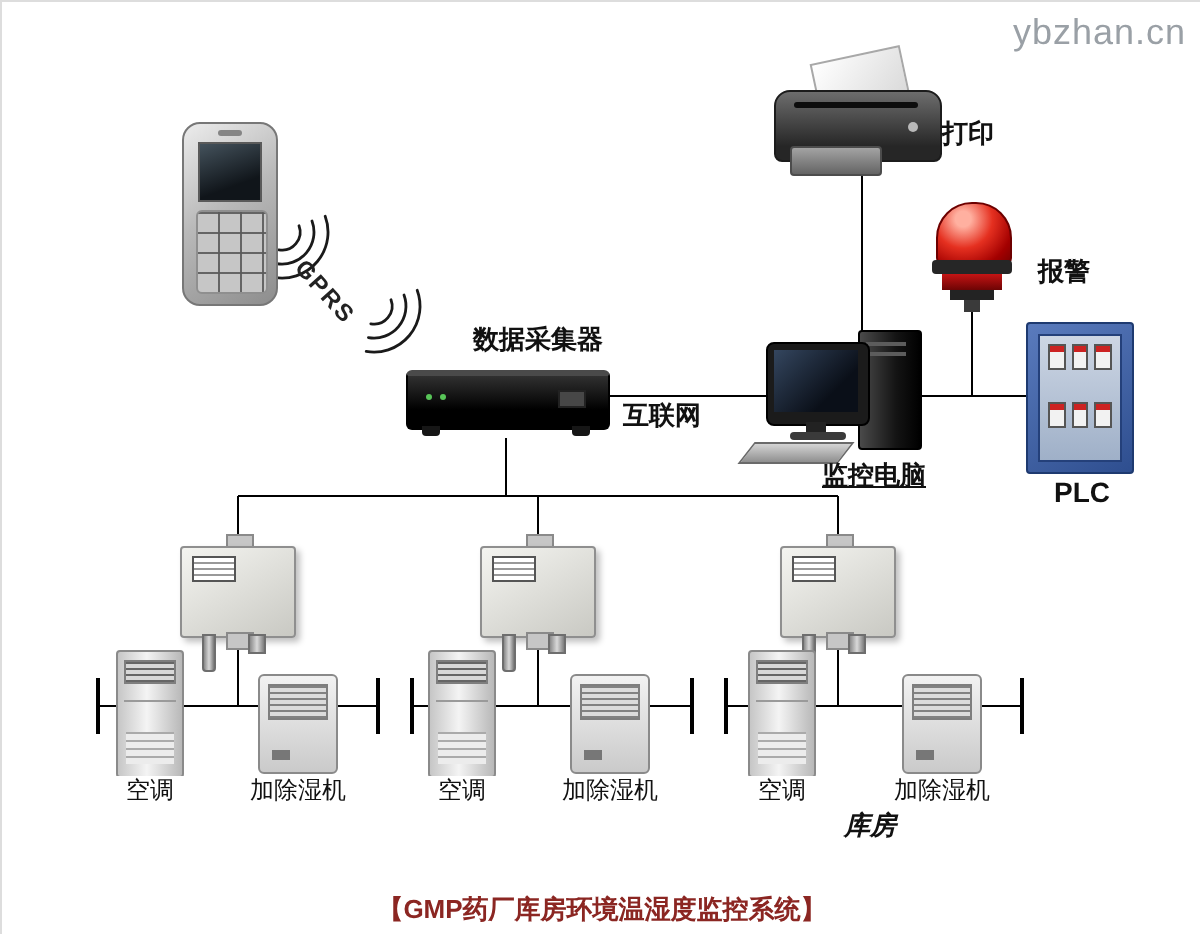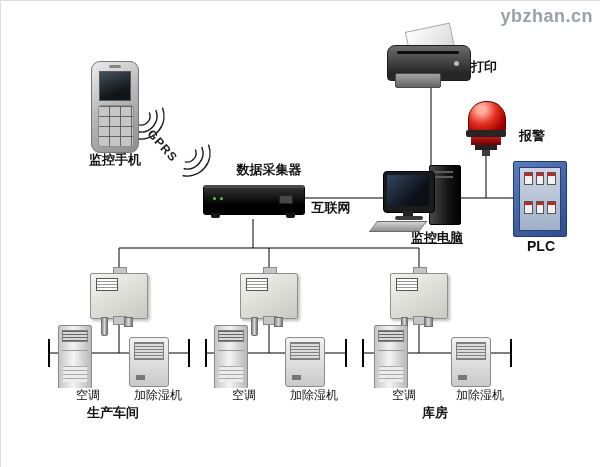--- a/index.html
+++ b/index.html
@@ -5,22 +5,22 @@
   html,body{margin:0;padding:0;background:#fff;}
   .stage{
     position:relative;width:600px;height:467px;margin:0 auto;
     background:#fff;border:1px solid #ddd;overflow:hidden;
     font-family:"Liberation Sans","DejaVu Sans",sans-serif;color:#111;
   }
   .abs{position:absolute;}
   svg.lines{position:absolute;left:0;top:0;width:600px;height:467px;}
 
   .lbl{position:absolute;font-size:13px;font-weight:bold;color:#111;text-align:center;line-height:15px;}
-  .lbl-s{position:absolute;font-size:12px;font-weight:normal;color:#111;text-align:right;background:#fff;line-height:14px;padding:0 1px;}
-  .watermark{position:absolute;right:8px;top:5px;font-size:18px;font-weight:bold;color:#9aa0a6;letter-spacing:.5px;}
+  .lbl-s{position:absolute;font-size:12px;font-weight:normal;color:#111;text-align:center;background:#fff;line-height:14px;padding:0 1px;}
+  .watermark{position:absolute;right:8px;top:5px;font-size:18px;font-weight:normal;color:#9aa0a6;letter-spacing:.5px;}
   .caption{position:absolute;left:0;right:0;top:445px;text-align:center;font-size:13px;font-weight:bold;color:#8b2622;}
 
   
   .phone{left:90px;top:60px;width:48px;height:92px;}
   .phone .body{position:absolute;inset:0;border-radius:9px;border:1px solid #777;
     background:linear-gradient(145deg,#ececec,#b9b9b9 45%,#8d8d8d);}
   .phone .ear{position:absolute;left:18px;top:4px;width:12px;height:3px;background:#858585;border-radius:2px;}
   .phone .screen{position:absolute;left:8px;top:10px;width:30px;height:28px;border:1px solid #5a5a5a;
     background:linear-gradient(160deg,#44525c,#10151a 70%);}
   .phone .keys{position:absolute;left:7px;top:44px;width:34px;height:40px;background-color:#c6c6c6;
@@ -155,21 +155,20 @@
   </svg>
 
   <div class="watermark">ybzhan.cn</div>
 
   <div class="abs phone">
     <div class="body"></div>
     <div class="ear"></div>
     <div class="screen"></div>
     <div class="keys"></div>
   </div>
-  <div class="lbl" style="left:76px;top:151px;width:76px;">监控手机</div>
 
   <div class="gprs-text">GPRS</div>
 
   <div class="lbl" style="left:226px;top:161px;width:84px;">数据采集器</div>
   <div class="abs collector">
     <div class="body"></div>
     <div class="led l1"></div>
     <div class="led l2"></div>
     <div class="port"></div>
     <div class="foot f1"></div>
@@ -249,21 +248,20 @@
     <div class="vent"></div>
     <div class="mid"></div>
     <div class="grille"></div>
   </div>
   <div class="abs dh dh1">
     <div class="louver"></div>
     <div class="badge"></div>
   </div>
   <div class="lbl-s" style="left:48px;top:387px;width:50px;">空调</div>
   <div class="lbl-s" style="left:114px;top:387px;width:66px;">加除湿机</div>
-  <div class="lbl" style="left:62px;top:404px;width:100px;">生产车间</div>
 
   <div class="abs ac ac2">
     <div class="vent"></div>
     <div class="mid"></div>
     <div class="grille"></div>
   </div>
   <div class="abs dh dh2">
     <div class="louver"></div>
     <div class="badge"></div>
   </div>
@@ -274,16 +272,17 @@
     <div class="vent"></div>
     <div class="mid"></div>
     <div class="grille"></div>
   </div>
   <div class="abs dh dh3">
     <div class="louver"></div>
     <div class="badge"></div>
   </div>
   <div class="lbl-s" style="left:364px;top:387px;width:50px;">空调</div>
   <div class="lbl-s" style="left:436px;top:387px;width:66px;">加除湿机</div>
-  <div class="lbl" style="left:394px;top:404px;width:80px;">库房</div>
-
+  <div class="lbl" style="left:394px;top:404px;width:80px;font-style:italic;">库房</div>
+
+  <div class="caption">【GMP药厂库房环境温湿度监控系统】</div>
 
 </div>
 
 </body></html>

